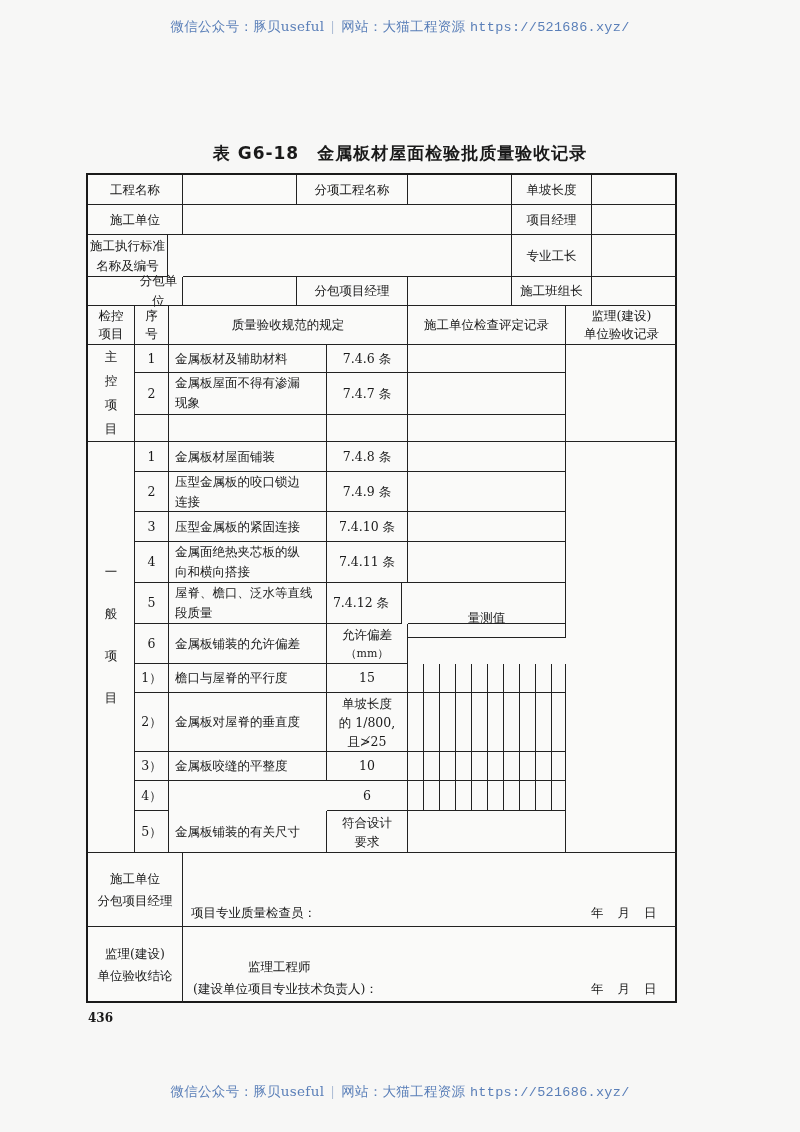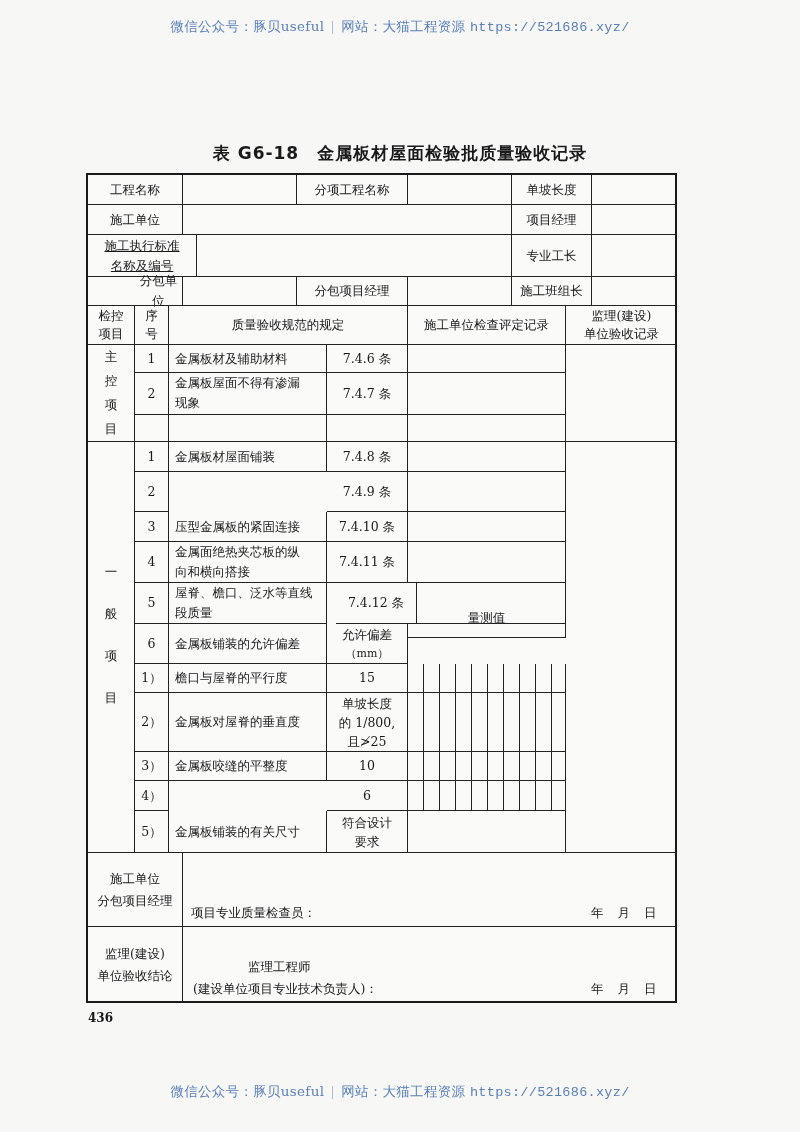--- a/index.html
+++ b/index.html
@@ -62,21 +62,21 @@
   <div class="cell" style="left:209px;top:0;width:111px;height:30px;">分项工程名称</div>
   <div class="cell" style="left:320px;top:0;width:104px;height:30px;"></div>
   <div class="cell" style="left:424px;top:0;width:80px;height:30px;">单坡长度</div>
   <div class="cell noR" style="left:504px;top:0;width:85px;height:30px;"></div>
 
   <div class="cell" style="left:0;top:30px;width:95px;height:30px;">施工单位</div>
   <div class="cell" style="left:95px;top:30px;width:329px;height:30px;"></div>
   <div class="cell" style="left:424px;top:30px;width:80px;height:30px;">项目经理</div>
   <div class="cell noR" style="left:504px;top:30px;width:85px;height:30px;"></div>
 
-  <div class="cell vert" style="left:0;top:60px;width:109px;height:42px;text-decoration:underline;">
+  <div class="cell vert" style="left:0;top:60px;width:80px;height:42px;">
     <span>施工执行标准</span>
     <span>名称及编号</span>
   </div>
   <div class="cell" style="left:95px;top:60px;width:329px;height:42px;"></div>
   <div class="cell" style="left:424px;top:60px;width:80px;height:42px;">专业工长</div>
   <div class="cell noR" style="left:504px;top:60px;width:85px;height:42px;"></div>
 
   <div class="cell" style="left:0;top:102px;width:95px;height:29px;padding-left:47px;">分包单位</div>
   <div class="cell" style="left:95px;top:102px;width:114px;height:29px;"></div>
   <div class="cell" style="left:209px;top:102px;width:111px;height:29px;">分包项目经理</div>
@@ -131,20 +131,24 @@
     <span style="margin-top:22px;">项</span>
     <span style="margin-top:22px;margin-bottom:auto;">目</span>
   </div>
 
   <div class="cell" style="left:47px;top:267px;width:34px;height:30px;">1</div>
   <div class="cell left" style="left:81px;top:267px;width:158px;height:30px;">金属板材屋面铺装</div>
   <div class="cell" style="left:239px;top:267px;width:81px;height:30px;">7.4.8 条</div>
   <div class="cell" style="left:320px;top:267px;width:158px;height:30px;"></div>
 
   <div class="cell" style="left:47px;top:297px;width:34px;height:40px;">2</div>
+  <div class="cell left vert" style="left:81px;top:297px;width:158px;height:40px;align-items:flex-start;">
+    <span>压型金属板的咬口锁边</span>
+    <span>连接</span>
+  </div>
   <div class="cell" style="left:239px;top:297px;width:81px;height:40px;">7.4.9 条</div>
   <div class="cell" style="left:320px;top:297px;width:158px;height:40px;"></div>
 
   <div class="cell" style="left:47px;top:337px;width:34px;height:30px;">3</div>
   <div class="cell left" style="left:81px;top:337px;width:158px;height:30px;">压型金属板的紧固连接</div>
   <div class="cell" style="left:239px;top:337px;width:81px;height:30px;">7.4.10 条</div>
   <div class="cell" style="left:320px;top:337px;width:158px;height:30px;"></div>
 
   <div class="cell" style="left:47px;top:367px;width:34px;height:41px;">4</div>
   <div class="cell left vert" style="left:81px;top:367px;width:158px;height:41px;align-items:flex-start;">
@@ -152,21 +156,21 @@
     <span>向和横向搭接</span>
   </div>
   <div class="cell" style="left:239px;top:367px;width:81px;height:41px;">7.4.11 条</div>
   <div class="cell" style="left:320px;top:367px;width:158px;height:41px;"></div>
 
   <div class="cell" style="left:47px;top:408px;width:34px;height:41px;">5</div>
   <div class="cell left vert" style="left:81px;top:408px;width:158px;height:41px;align-items:flex-start;">
     <span>屋脊、檐口、泛水等直线</span>
     <span>段质量</span>
   </div>
-  <div class="cell" style="left:248px;top:408px;width:81px;height:41px;text-align:center;">7.4.12 条</div>
+  <div class="cell" style="left:233px;top:408px;width:81px;height:41px;text-align:center;">7.4.12 条</div>
   <div class="cell" style="left:320px;top:408px;width:158px;height:41px;"></div>
 
   <div class="cell" style="left:47px;top:449px;width:34px;height:40px;">6</div>
   <div class="cell left" style="left:81px;top:449px;width:158px;height:40px;">金属板铺装的允许偏差</div>
   <div class="cell vert" style="left:239px;top:449px;width:81px;height:40px;line-height:19px;">
     <span>允许偏差</span>
     <span style="font-size:11px;">（mm）</span>
   </div>
   <div class="cell" style="left:320px;top:423px;width:158px;height:40px;">量测值</div>
 

